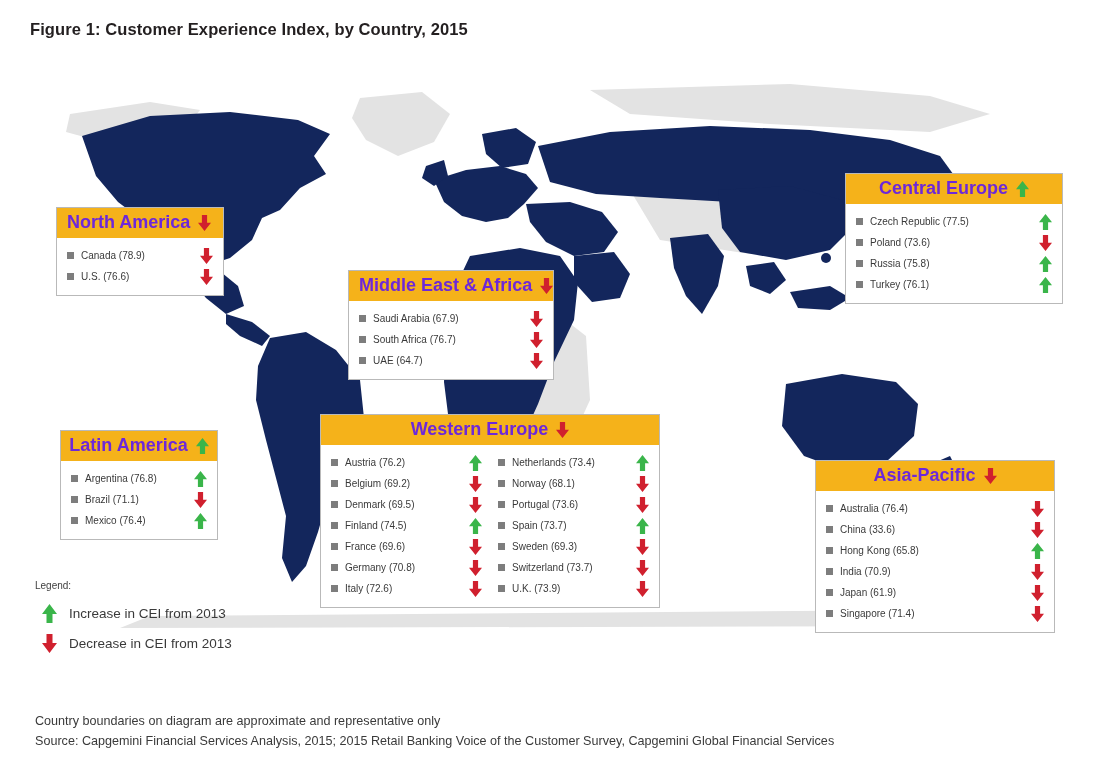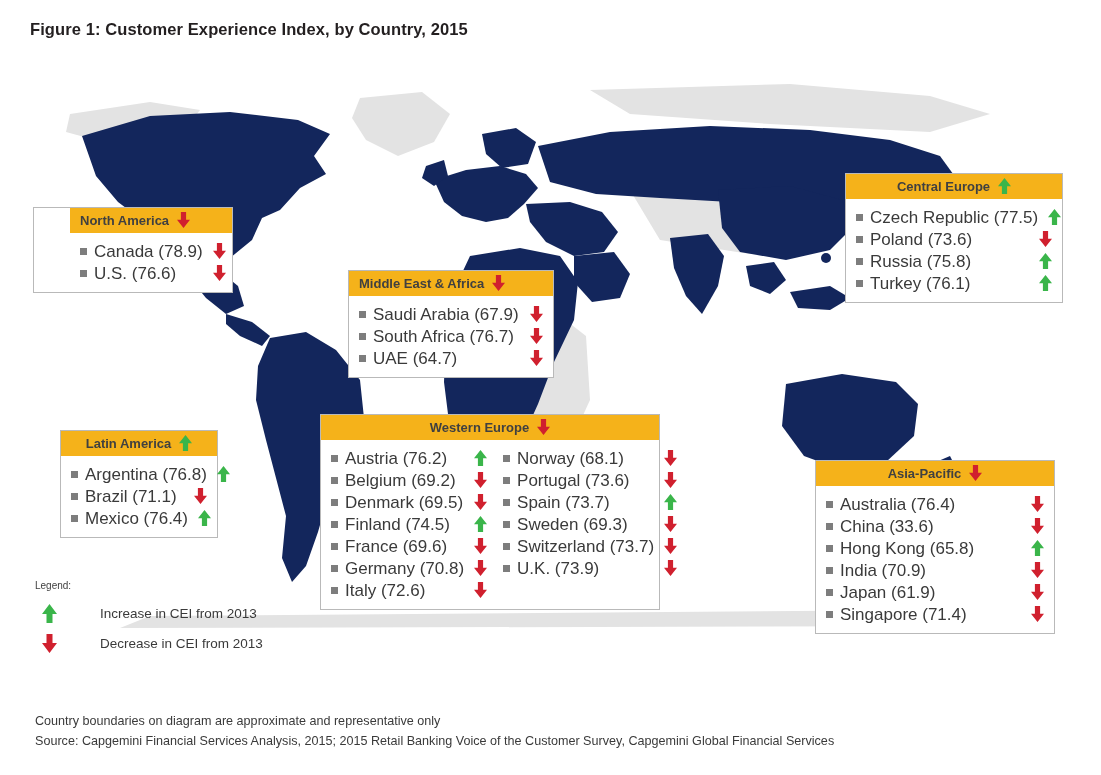--- a/index.html
+++ b/index.html
@@ -35,23 +35,23 @@
 
   
   .callout {
     position: absolute;
     background: #ffffff;
     border: 1px solid #b9b9b9;
     box-shadow: 0 0 0 0 rgba(0,0,0,0);
   }
   .callout-header {
     background: #f5b21a;
-    color: #404040;
+    color: #6d28d9;
     font-weight: bold;
-    font-size: 13px;
+    font-size: 18px;
     padding: 4px 10px 5px 10px;
     display: flex;
     align-items: center;
     justify-content: center;
     gap: 8px;
     white-space: nowrap;
   }
   .callout-header.left-align {
     justify-content: flex-start;
   }
@@ -60,21 +60,21 @@
   }
   .cols-2 {
     display: flex;
     gap: 16px;
   }
   .col { flex: 1; }
 
   .entry {
     display: flex;
     align-items: center;
-    font-size: 17px;
+    font-size: 10px;
     line-height: 1.0;
     padding: 2.5px 0;
     white-space: nowrap;
   }
   .bullet {
     width: 7px; height: 7px;
     background: #7d7d7d;
     margin-right: 7px;
     flex: 0 0 auto;
   }
@@ -86,21 +86,21 @@
     margin-left: 10px;
     flex: 0 0 auto;
     display: inline-flex;
     align-items: center;
   }
 
   
   .arrow-svg { display: block; }
 
   
-  #callout-north-america { left: 33px;  top: 207px;  width: 200px; padding-left: 36px; }
+  #callout-north-america { left: 56px;  top: 207px;  width: 168px; }
   #callout-latin-america { left: 60px;  top: 430px;  width: 158px; }
   #callout-middle-east   { left: 348px; top: 270px;  width: 206px; }
   #callout-western-europe{ left: 320px; top: 414px;  width: 340px; }
   #callout-central-europe{ left: 845px; top: 173px;  width: 218px; }
   #callout-asia-pacific  { left: 815px; top: 460px;  width: 240px; }
 
   
   #legend {
     position: absolute;
     left: 35px; top: 580px;
@@ -110,21 +110,20 @@
     font-size: 10px;
     color: #404040;
     margin-bottom: 13px;
   }
   .legend-row {
     display: flex;
     align-items: center;
     margin-bottom: 11px;
     font-size: 13.5px;
     color: #3a3a3a;
-    gap: 31px;
   }
   .legend-arrow {
     width: 28px;
     display: inline-flex;
     justify-content: center;
     flex: 0 0 auto;
   }
   .legend-text { margin-left: 6px; }
 
   
@@ -403,20 +402,29 @@
           <span class="entry-arrow">
               <svg class="arrow-svg" width="13" height="16" viewBox="0 0 13 16" xmlns="http://www.w3.org/2000/svg">
                 <polygon points="6.5,16 13,7.68 9.1,7.68 9.1,0 3.9,0 3.9,7.68 0,7.68" fill="#d0202e"></polygon>
               </svg>
             </span>
         </div>
       </div>
       <div class="col">
         <div class="entry">
           <span class="bullet"></span>
+          <span class="entry-label">Netherlands (73.4)</span>
+          <span class="entry-arrow">
+              <svg class="arrow-svg" width="13" height="16" viewBox="0 0 13 16" xmlns="http://www.w3.org/2000/svg">
+                <polygon points="6.5,0 13,8.32 9.1,8.32 9.1,16 3.9,16 3.9,8.32 0,8.32" fill="#3ab54a"></polygon>
+              </svg>
+            </span>
+        </div>
+        <div class="entry">
+          <span class="bullet"></span>
           <span class="entry-label">Norway (68.1)</span>
           <span class="entry-arrow">
               <svg class="arrow-svg" width="13" height="16" viewBox="0 0 13 16" xmlns="http://www.w3.org/2000/svg">
                 <polygon points="6.5,16 13,7.68 9.1,7.68 9.1,0 3.9,0 3.9,7.68 0,7.68" fill="#d0202e"></polygon>
               </svg>
             </span>
         </div>
         <div class="entry">
           <span class="bullet"></span>
           <span class="entry-label">Portugal (73.6)</span>

